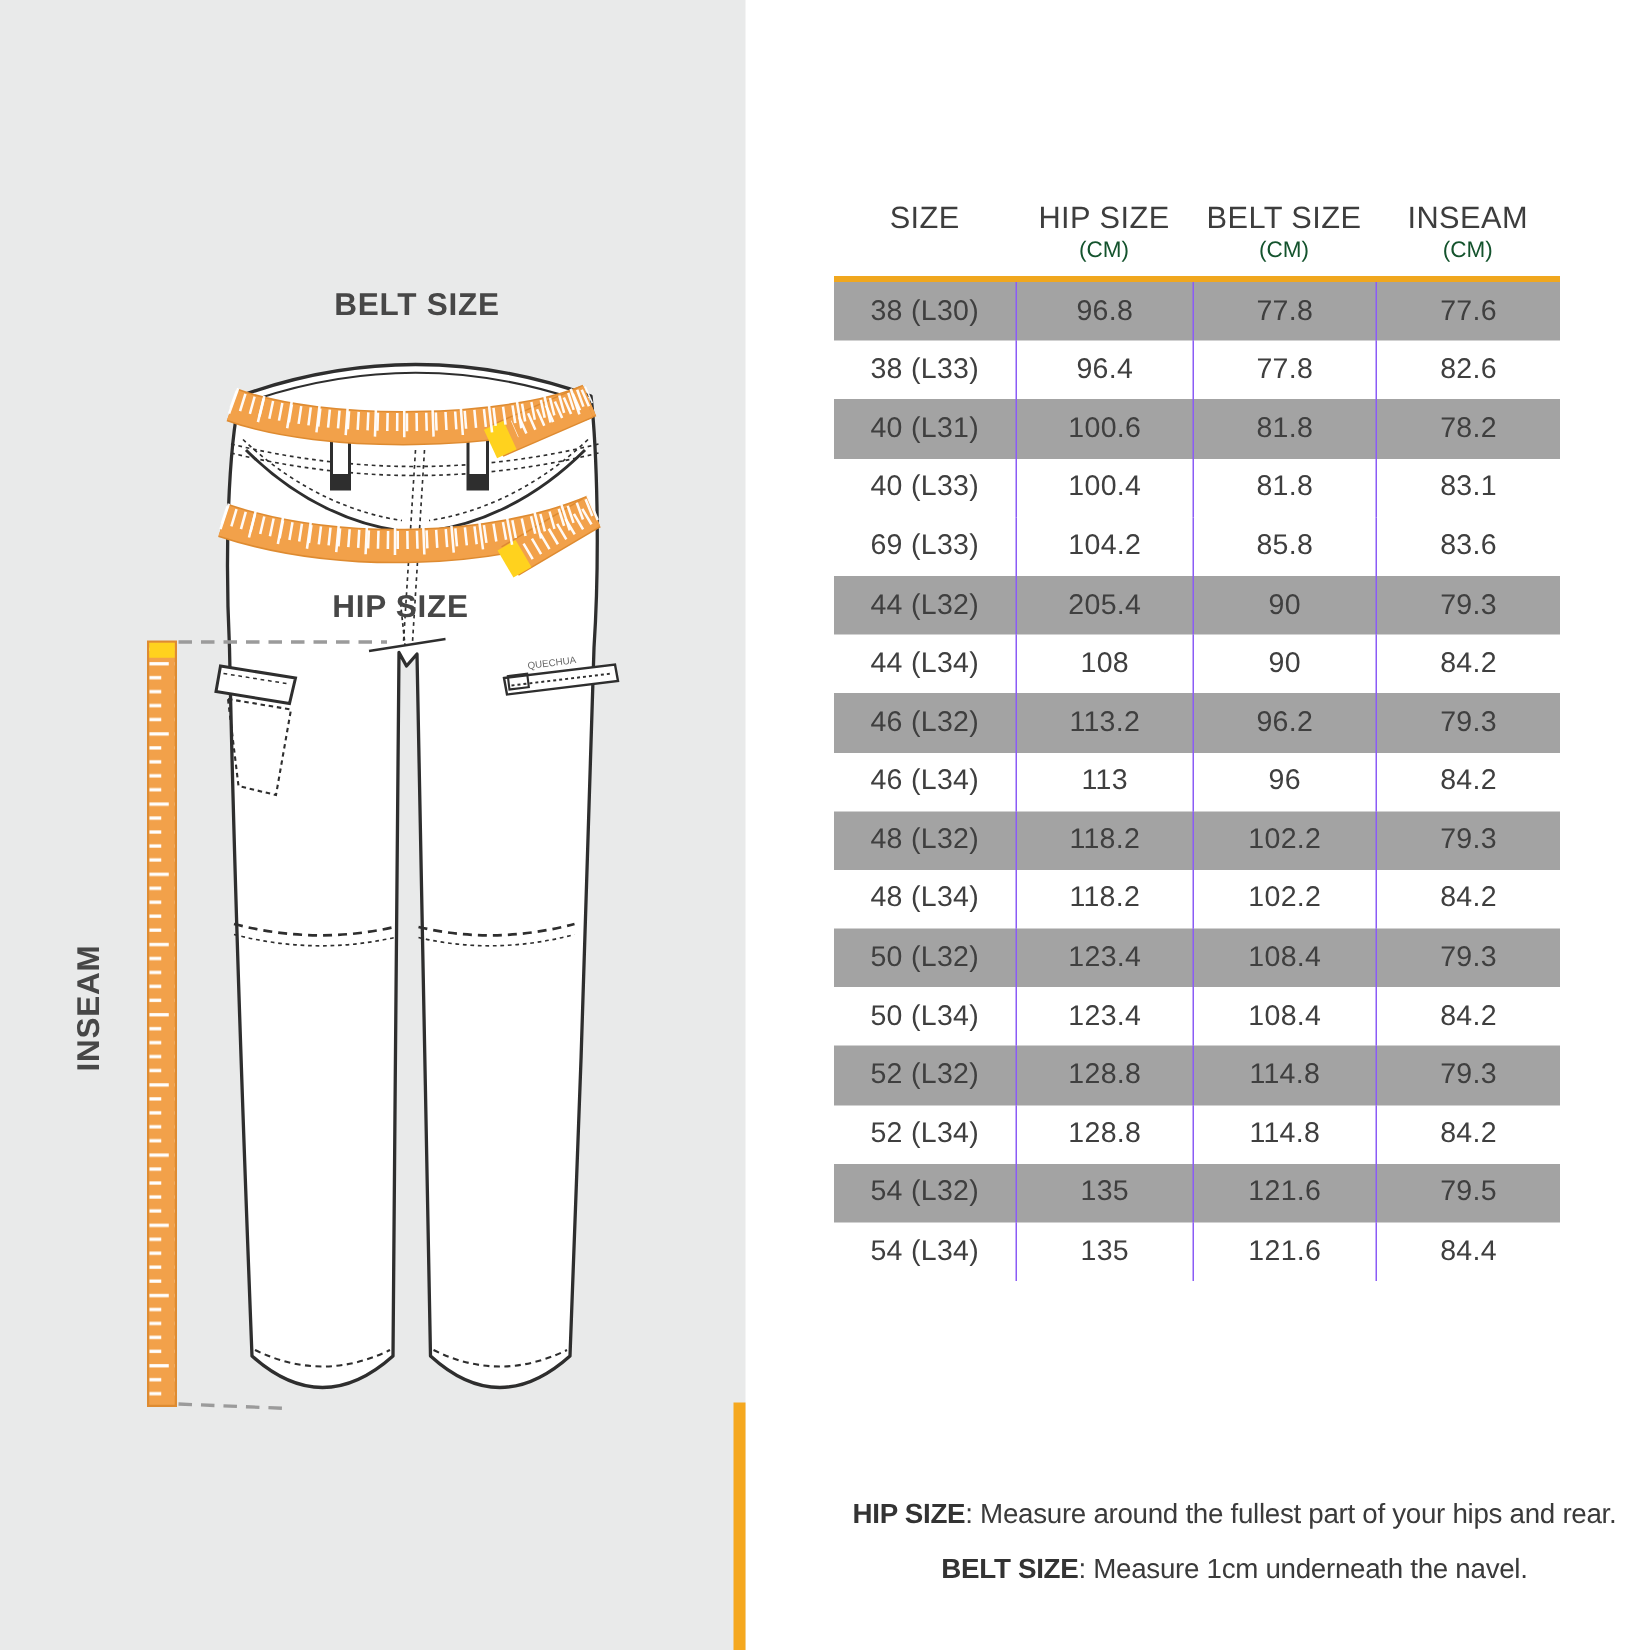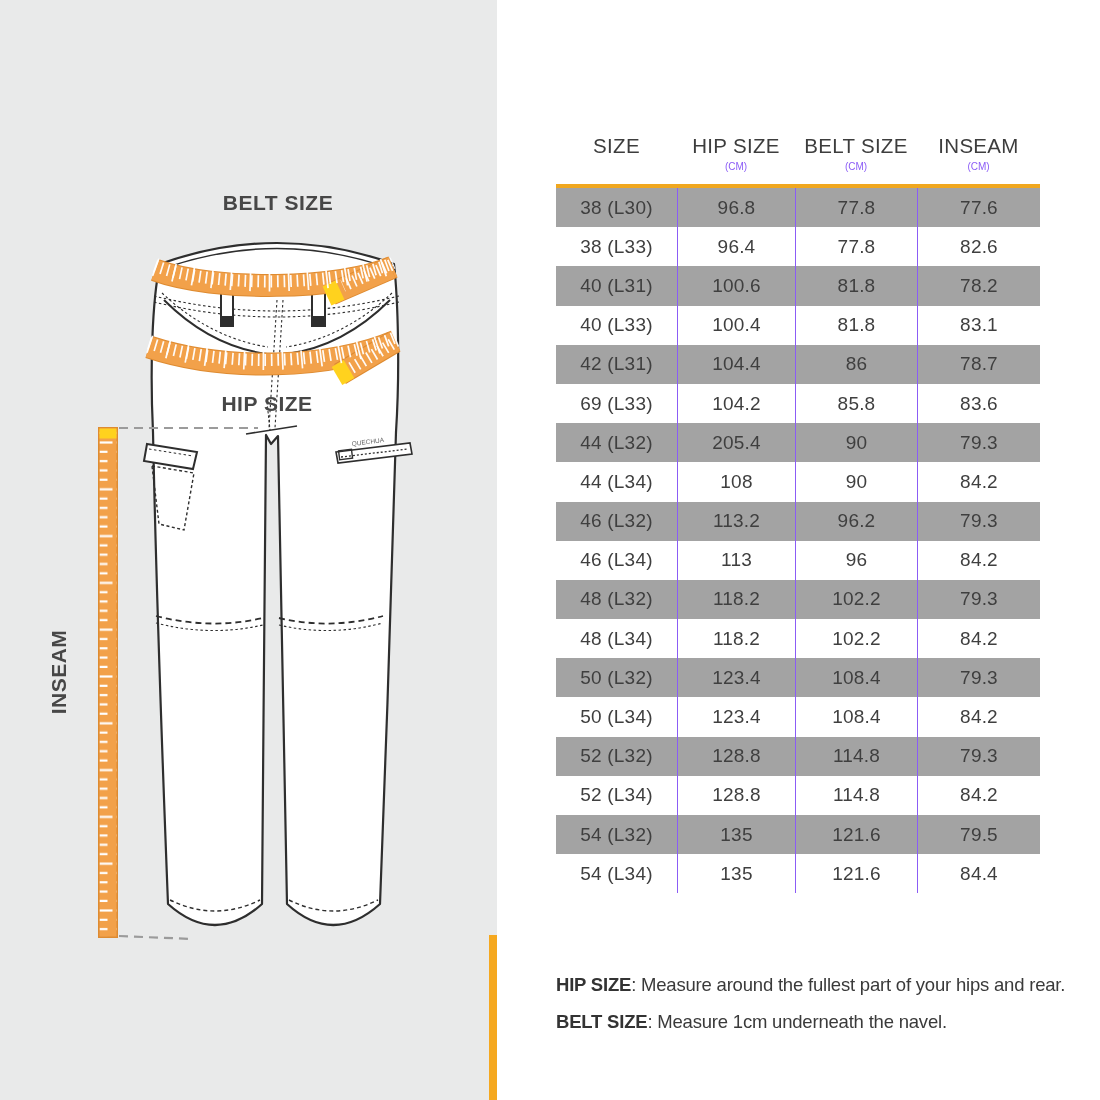--- a/index.html
+++ b/index.html
@@ -13,29 +13,29 @@
   .panel svg{position:absolute;left:0;top:0;}
   .svg-label{font-family:"Liberation Sans","DejaVu Sans",sans-serif;font-weight:bold;fill:#474747;letter-spacing:.5px;}
   .brand{font-family:"Liberation Sans","DejaVu Sans",sans-serif;fill:#666;}
   
   .accent-bar{position:absolute;left:489px;top:935px;width:8px;height:165px;background:#f5a81f;}
   
   .size-table{position:absolute;left:556px;top:130px;width:484px;}
   .thead{display:grid;grid-template-columns:121px 118px 122px 123px;}
   .hcell{display:flex;flex-direction:column;align-items:center;padding-top:4px;}
   .hlabel{font-size:20.5px;font-weight:normal;color:#3d3d3d;letter-spacing:.3px;line-height:24px;white-space:nowrap;}
-  .hunit{font-size:10px;color:#8b5cf6;line-height:17px;min-height:17px;text-align:center;}
+  .hunit{font-size:15px;color:#14532d;line-height:17px;min-height:17px;text-align:center;}
   .hrule{height:4px;background:#f0a71e;margin-top:9px;}
   .tbody{width:484px;}
   .trow{display:grid;grid-template-columns:121px 118px 122px 123px;height:39.2px;}
   .trow.alt{background:#a3a3a3;}
   .tcell{display:flex;align-items:center;justify-content:center;font-size:19px;color:#3f3f3f;letter-spacing:.2px;}
   .trow .tcell + .tcell{border-left:1px solid #8b5cf6;}
   
-  .notes{position:absolute;left:556px;top:966px;width:534px;}
+  .notes{position:absolute;left:556px;top:990px;width:534px;text-align:center;}
   .note{font-size:18.5px;line-height:37px;color:#3a3a3a;letter-spacing:-0.2px;white-space:nowrap;}
   .note b{font-weight:bold;color:#333;}
 </style>
 </head>
 <body>
 
 <div class="page">
 
   <div class="panel">
     <svg width="497" height="1100" viewBox="0 0 497 1100">
@@ -187,26 +187,20 @@
           <div class="tcell">100.6</div>
           <div class="tcell">81.8</div>
           <div class="tcell">78.2</div>
         </div>
         <div class="trow">
           <div class="tcell">40 (L33)</div>
           <div class="tcell">100.4</div>
           <div class="tcell">81.8</div>
           <div class="tcell">83.1</div>
         </div>
-        <div class="trow alt">
-          <div class="tcell">42 (L31)</div>
-          <div class="tcell">104.4</div>
-          <div class="tcell">86</div>
-          <div class="tcell">78.7</div>
-        </div>
         <div class="trow">
           <div class="tcell">69 (L33)</div>
           <div class="tcell">104.2</div>
           <div class="tcell">85.8</div>
           <div class="tcell">83.6</div>
         </div>
         <div class="trow alt">
           <div class="tcell">44 (L32)</div>
           <div class="tcell">205.4</div>
           <div class="tcell">90</div>

